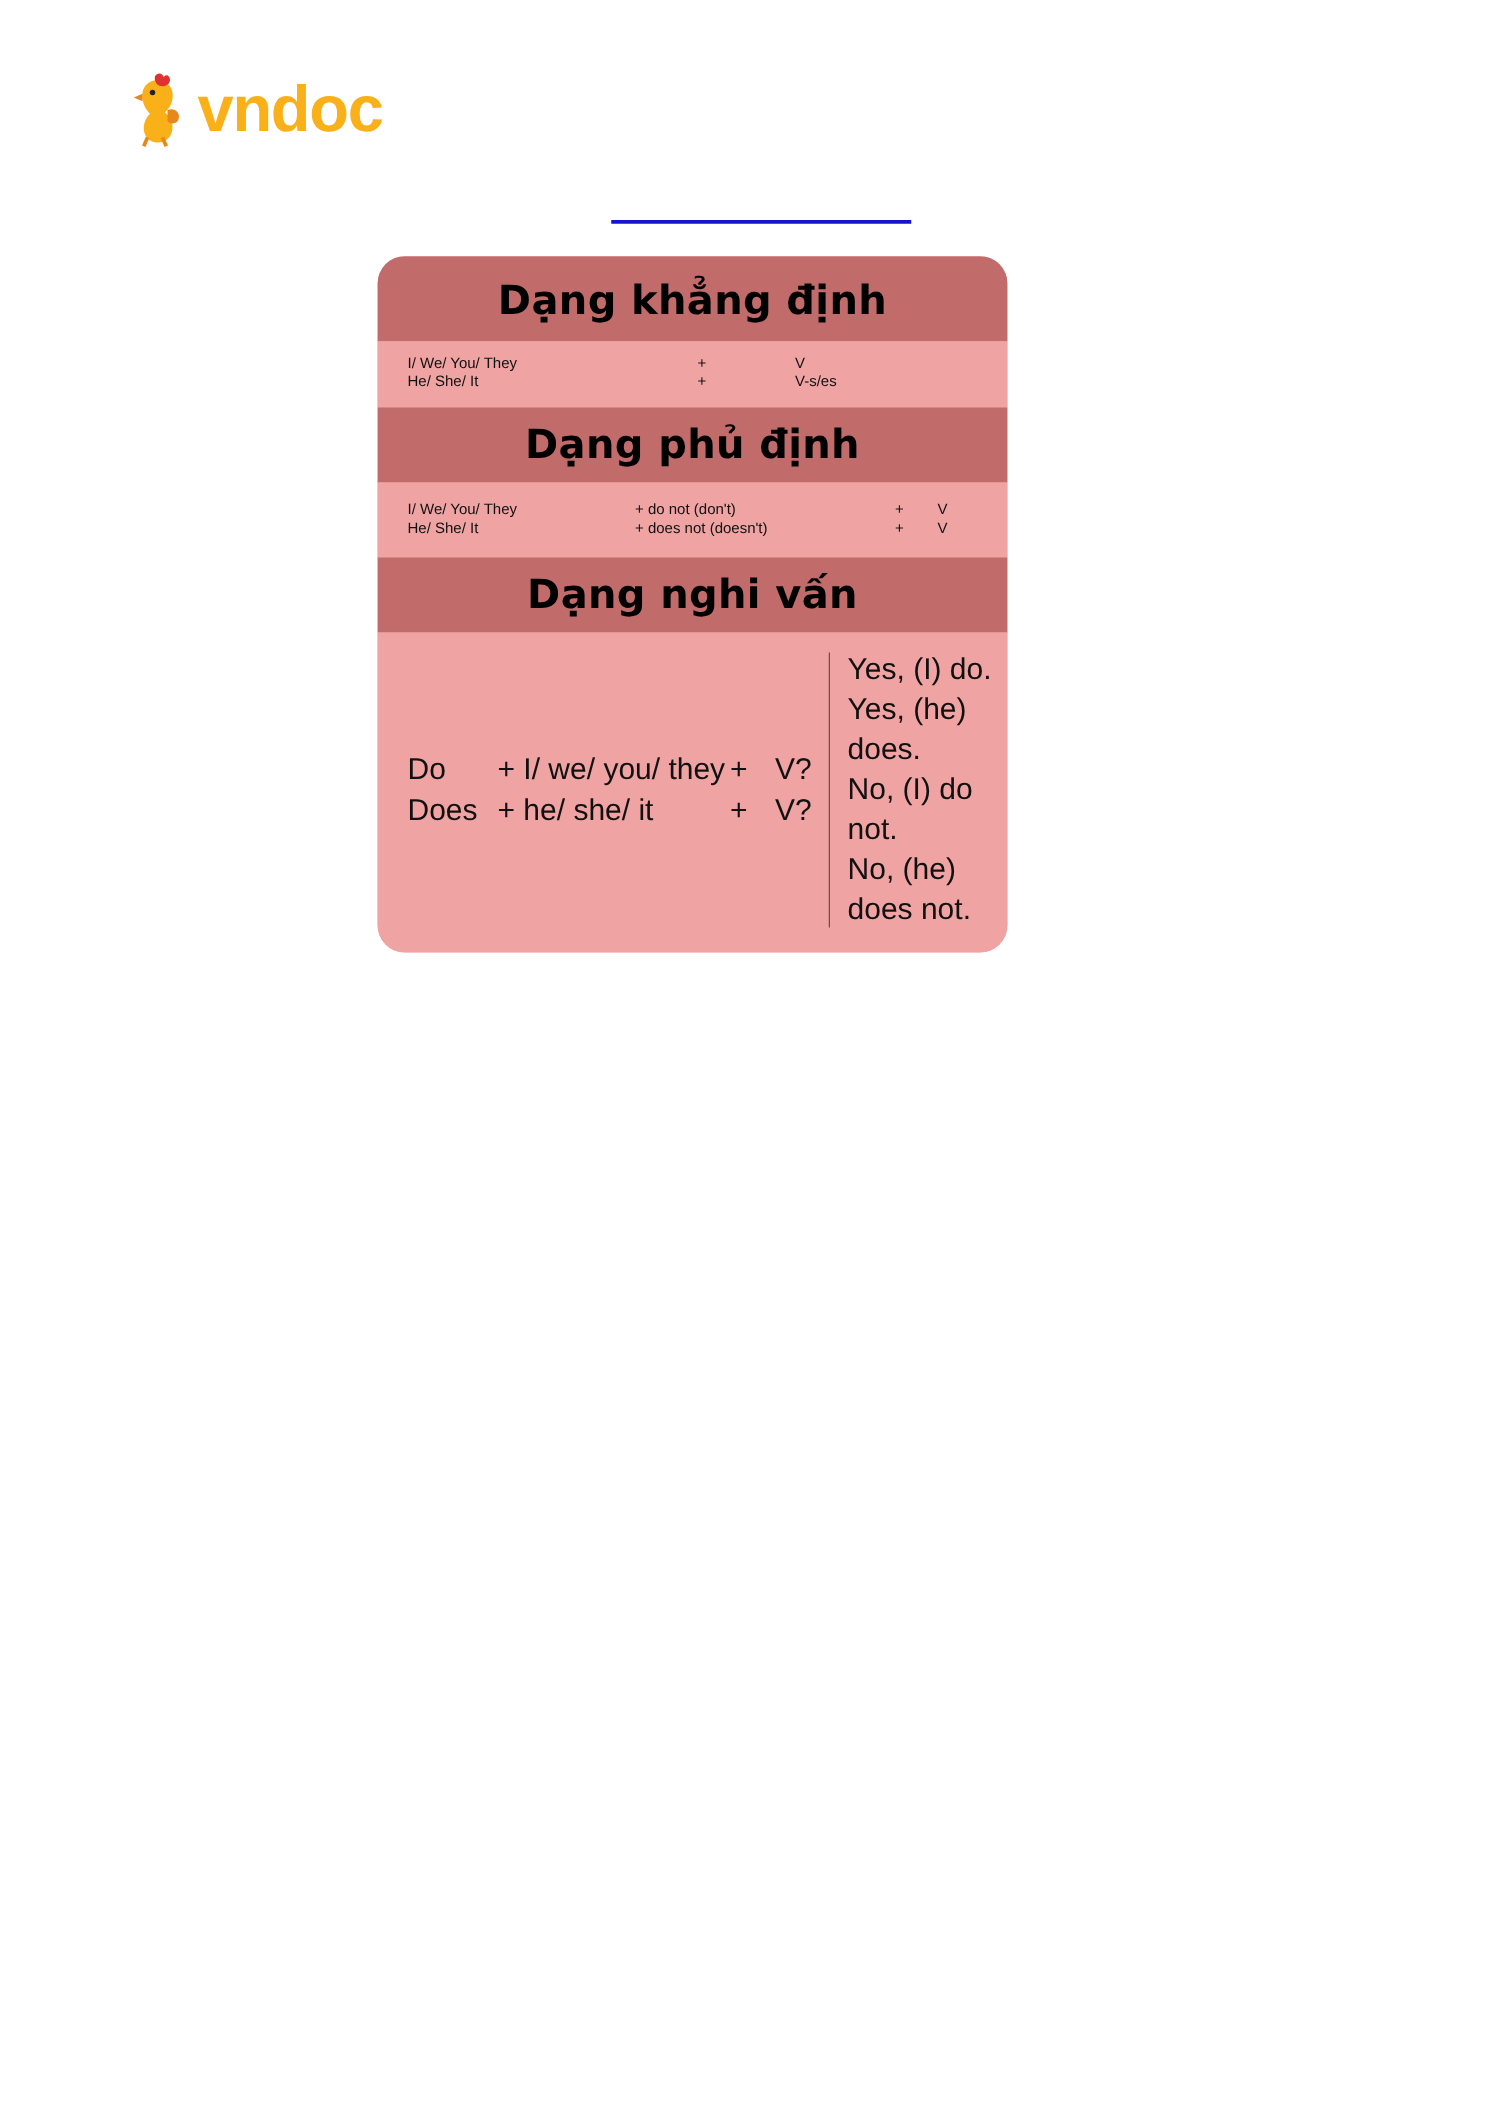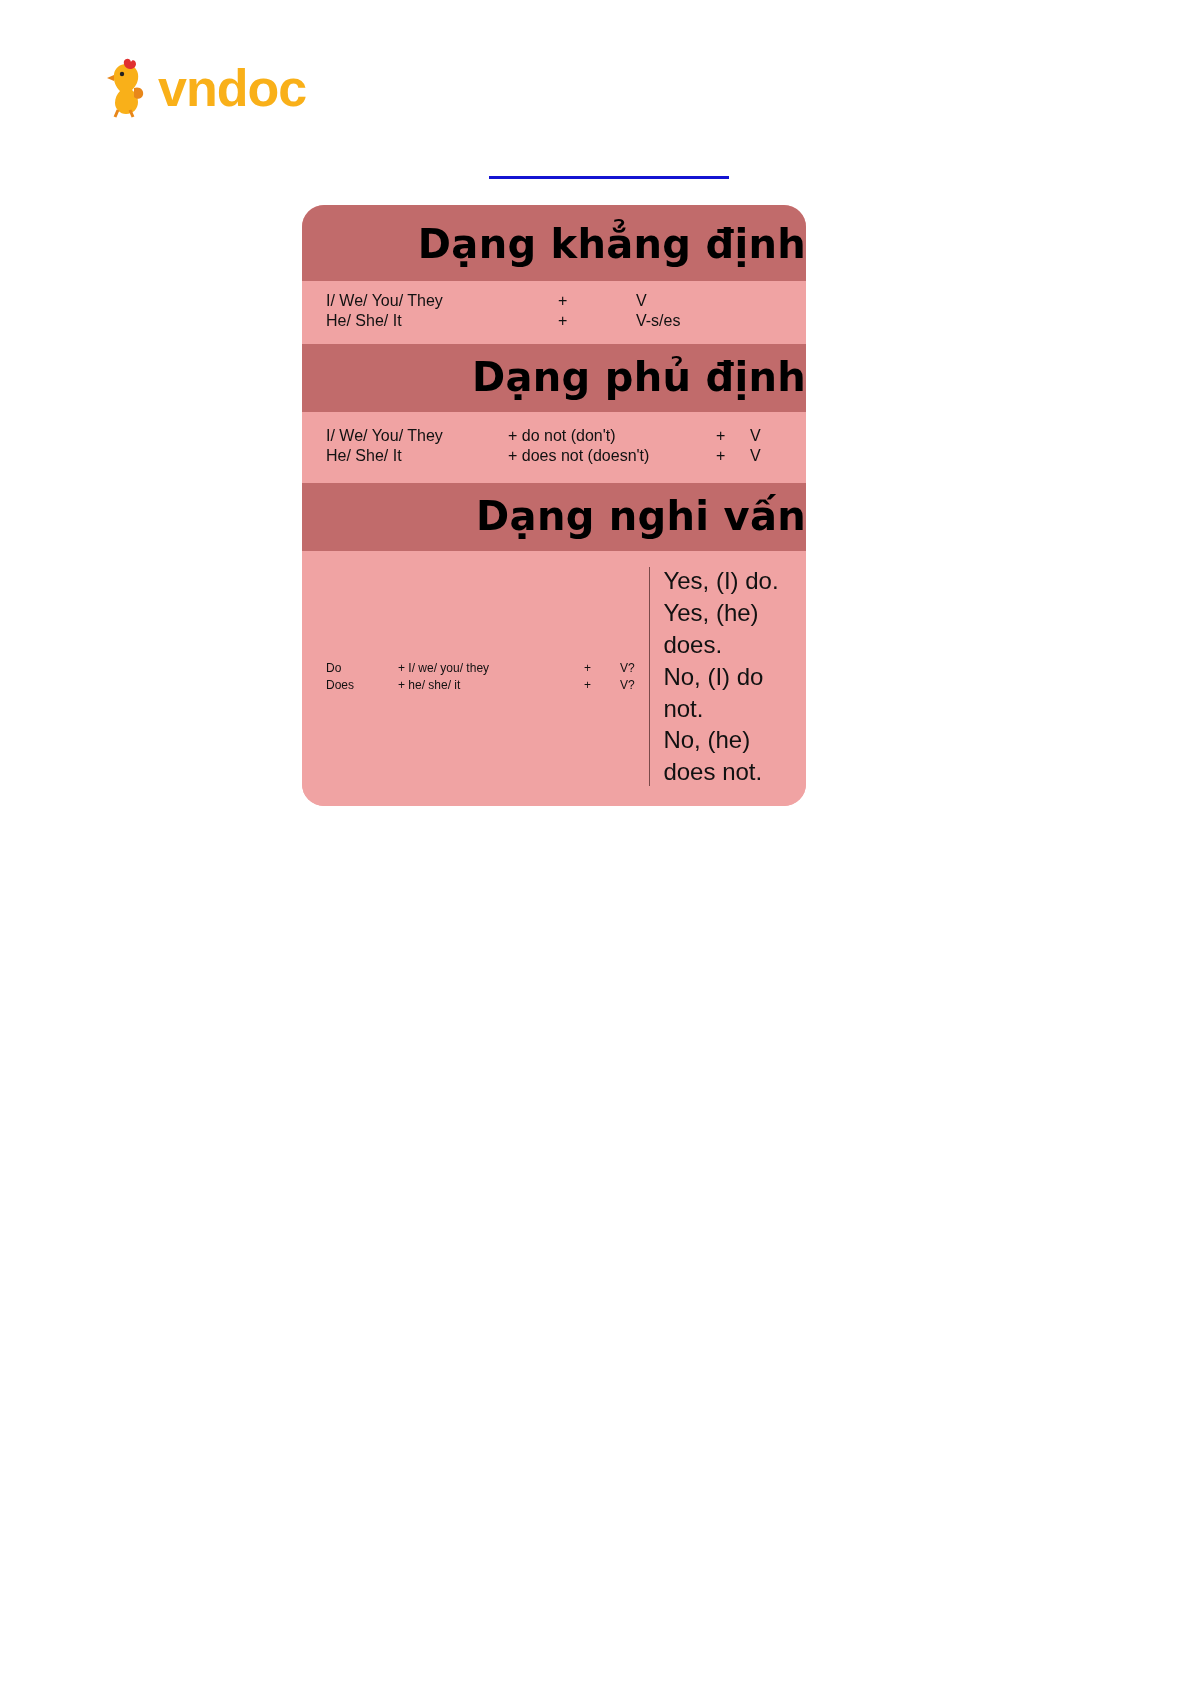--- a/index.html
+++ b/index.html
@@ -54,34 +54,34 @@
     position: absolute;
     left: 302px;
     top: 205px;
     width: 504px;
     border-radius: 22px;
     overflow: hidden;
     background: #f0a3a3;
   }
   .band {
     background: #c16b6b;
-    text-align: right;
+    text-align: center;
     font-family: "DejaVu Sans", sans-serif;
     font-weight: 700;
-    font-size: 40px;
+    font-size: 32px;
     color: #000;
     letter-spacing: 0.3px;
     padding: 10px 0 12px 0;
   }
   .band-1 { padding-top: 16px; padding-bottom: 14px; }
 
   .body-rows {
     background: #f0a3a3;
     padding: 10px 0 12px 24px;
-    font-size: 16px;
+    font-size: 12px;
     line-height: 1.28;
     color: #111;
   }
   .row {
     display: flex;
     align-items: baseline;
     white-space: pre;
   }
 
   
@@ -96,21 +96,21 @@
   .neg .c3 { width: 34px; }
   .neg .c4 { }
 
   
   .q-wrap {
     display: flex;
     background: #f0a3a3;
     padding: 14px 0 18px 24px;
   }
   .q-left {
-    font-size: 12px;
+    font-size: 24px;
     line-height: 1.4;
     padding-right: 14px;
     align-self: center;
     color: #111;
   }
   .q-left .row .c1 { width: 56px; }
   .q-left .row .c2 { width: 186px; margin-left: 16px; }
   .q-left .row .c3 { width: 36px; }
   .q-left .row .c4 { }
   .q-divider {

